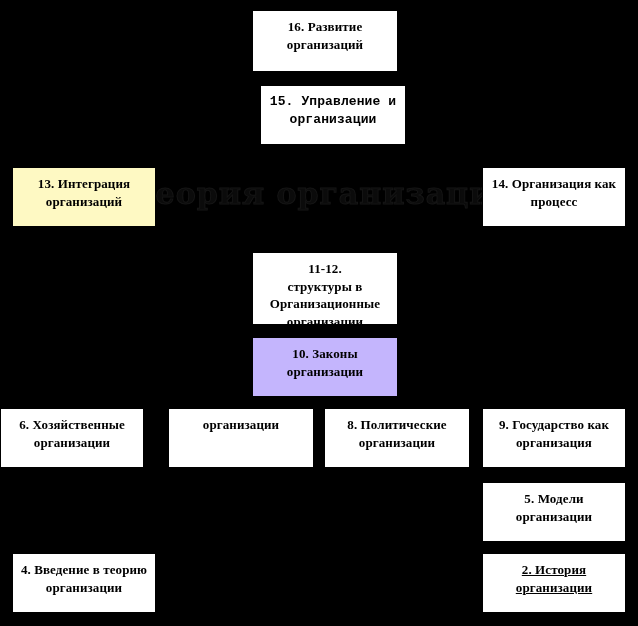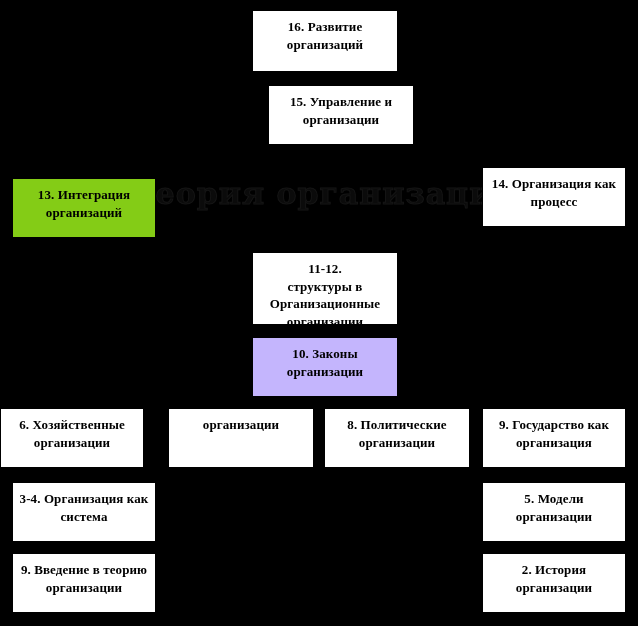--- a/index.html
+++ b/index.html
@@ -59,25 +59,25 @@
 <body>
 
 <div id="canvas">
 
   <div id="title">Теория организации</div>
 
   <div class="node" style="left: 252px; top: 10px; width: 146px; height: 62px; background: rgb(255, 255, 255); color: rgb(0, 0, 0);">
       <span class="line">16.  Развитие</span>
       <span class="line">организаций</span>
     </div>
-  <div class="node" style="left: 268px; top: 85px; width: 146px; height: 60px; background: rgb(255, 255, 255); color: rgb(0, 0, 0);">
+  <div class="node" style="left: 260px; top: 85px; width: 146px; height: 60px; background: rgb(255, 255, 255); color: rgb(0, 0, 0); font-family: Liberation Mono, monospace;">
       <span class="line">15.  Управление и</span>
       <span class="line">организации</span>
     </div>
-  <div class="node" style="left: 12px; top: 178px; width: 144px; height: 60px; background: #84cc16; color: rgb(0, 0, 0);">
+  <div class="node" style="left: 12px; top: 167px; width: 144px; height: 60px; background: #fef9c3; color: rgb(0, 0, 0);">
       <span class="line">13.  Интеграция</span>
       <span class="line">организаций</span>
     </div>
   <div class="node" style="left: 482px; top: 167px; width: 144px; height: 60px; background: rgb(255, 255, 255); color: rgb(0, 0, 0);">
       <span class="line">14.  Организация как</span>
       <span class="line">процесс</span>
     </div>
   <div class="node" style="left: 252px; top: 252px; width: 146px; height: 73px; background: rgb(255, 255, 255); color: rgb(0, 0, 0);">
       <span class="line">11-12.</span>
       <span class="line">структуры в</span>
@@ -96,30 +96,26 @@
       <span class="line">организации</span>
     </div>
   <div class="node" style="left: 324px; top: 408px; width: 146px; height: 60px; background: rgb(255, 255, 255); color: rgb(0, 0, 0);">
       <span class="line">8. Политические</span>
       <span class="line">организации</span>
     </div>
   <div class="node" style="left: 482px; top: 408px; width: 144px; height: 60px; background: rgb(255, 255, 255); color: rgb(0, 0, 0); text-align: center;">
       <span class="line">9. Государство как</span>
       <span class="line">организация</span>
     </div>
-  <div class="node" style="left: 12px; top: 482px; width: 144px; height: 60px; background: rgb(255, 255, 255); color: rgb(0, 0, 0);">
-      <span class="line">3-4.  Организация как</span>
-      <span class="line">система</span>
-    </div>
   <div class="node" style="left: 482px; top: 482px; width: 144px; height: 60px; background: rgb(255, 255, 255); color: rgb(0, 0, 0);">
       <span class="line">5. Модели</span>
       <span class="line">организации</span>
     </div>
   <div class="node" style="left: 12px; top: 553px; width: 144px; height: 60px; background: rgb(255, 255, 255); color: rgb(0, 0, 0);">
-      <span class="line">9. Введение  в теорию</span>
+      <span class="line">4. Введение  в теорию</span>
       <span class="line">организации</span>
     </div>
-  <div class="node" style="left: 482px; top: 553px; width: 144px; height: 60px; background: rgb(255, 255, 255); color: rgb(0, 0, 0);">
+  <div class="node" style="left: 482px; top: 553px; width: 144px; height: 60px; background: rgb(255, 255, 255); color: rgb(0, 0, 0); text-decoration: underline;">
       <span class="line">2. История</span>
       <span class="line">организации</span>
     </div>
 
 </div>
 
 </body></html>

